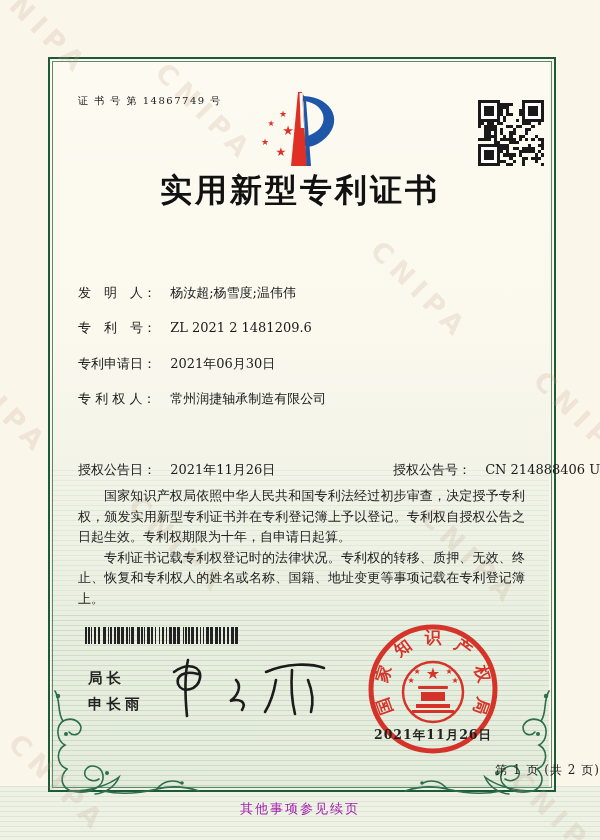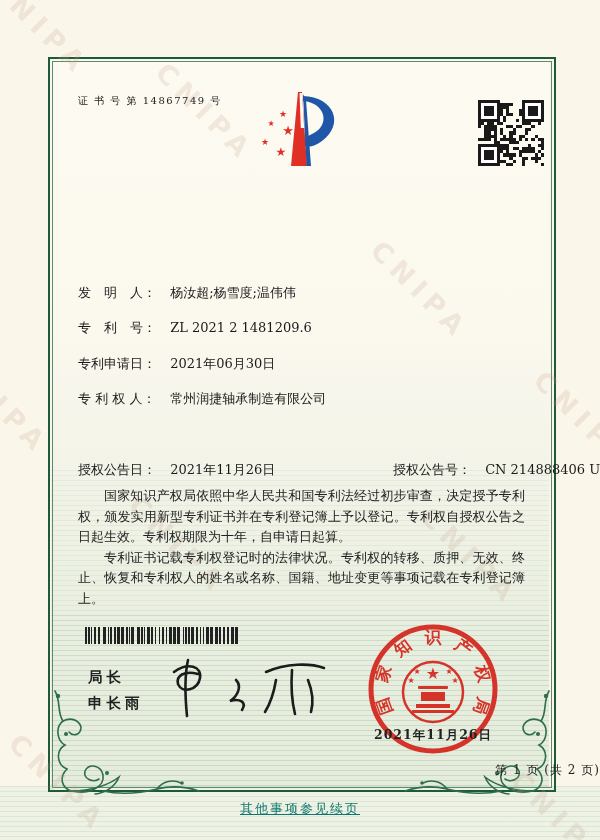--- a/index.html
+++ b/index.html
@@ -36,37 +36,37 @@
   .title{position:absolute;left:0;right:0;top:169px;text-align:center;
          font-size:32px;font-weight:bold;letter-spacing:3px;color:#111;}
   .row{position:absolute;left:78px;font-size:13px;color:#1a1a1a;white-space:nowrap;}
   .row .lb{display:inline-block;width:88px;}
   .row .val{}
   .pair2{position:absolute;left:315px;top:0;}
   .paras{position:absolute;left:78px;top:486px;width:447px;font-size:13px;
          line-height:20.5px;color:#222;text-align:justify;}
   .paras p{margin:0;text-indent:2em;}
   .barcode{position:absolute;left:85px;top:627px;}
-  .signer{position:absolute;left:88px;top:665px;font-family:Liberation Mono, monospace;
+  .signer{position:absolute;left:88px;top:665px;font-family:Liberation Serif, serif;
           font-size:14.5px;font-weight:600;color:#222;letter-spacing:4px;line-height:26px;}
   .sig{position:absolute;left:150px;top:646px;}
   
   .seal{position:absolute;left:366px;top:622px;width:134px;height:134px;
         mix-blend-mode:multiply;opacity:.95;}
   .seal svg{position:absolute;left:0;top:0;}
   .seal-ring{position:absolute;inset:0;}
   .seal-ring span{position:absolute;font-size:16.5px;font-weight:bold;color:#d4291f;
         font-family:"DejaVu Serif","Liberation Serif",serif;}
   .seal-date{position:absolute;left:-14px;right:-14px;top:105px;text-align:center;
         font-size:12.5px;font-weight:bold;color:#151515;letter-spacing:1px;
         font-family:"DejaVu Serif","Liberation Serif",serif;}
   .page-num{position:absolute;left:0;right:0;top:762px;text-align:right;
         font-size:12px;color:#222;letter-spacing:1px;}
   .footer-note{position:absolute;left:0;right:0;top:800px;text-align:center;
-        font-size:13px;color:#0f766e;letter-spacing:2px;z-index:6;text-decoration:underline;}
+        font-size:13px;color:#a21caf;letter-spacing:2px;z-index:6;}
 </style>
 </head>
 <body>
 
 <div class="page">
 
   <div class="bottom-band"></div>
   <div class="frame-bg"></div>
   <div class="stripes a"></div>
   <div class="stripes b"></div>
@@ -270,20 +270,21 @@
         <rect x="8" y="19" width="1" height="1"></rect>
         <rect x="11" y="19" width="1" height="1"></rect>
         <rect x="14" y="19" width="1" height="1"></rect>
         <rect x="18" y="19" width="1" height="1"></rect>
         <rect x="9" y="20" width="1" height="1"></rect>
         <rect x="10" y="20" width="1" height="1"></rect>
         <rect x="14" y="20" width="1" height="1"></rect>
         <rect x="20" y="20" width="1" height="1"></rect>
       </svg>
 
+    <div class="title">实用新型专利证书</div>
 
     <div class="row" style="top:284px">
       <span class="lb">发　明　人：</span>
       <span class="val">杨汝超;杨雪度;温伟伟</span>
     </div>
     <div class="row" style="top:319px">
       <span class="lb">专　利　号：</span>
       <span class="val">ZL 2021 2 1481209.6</span>
     </div>
     <div class="row" style="top:355px">

